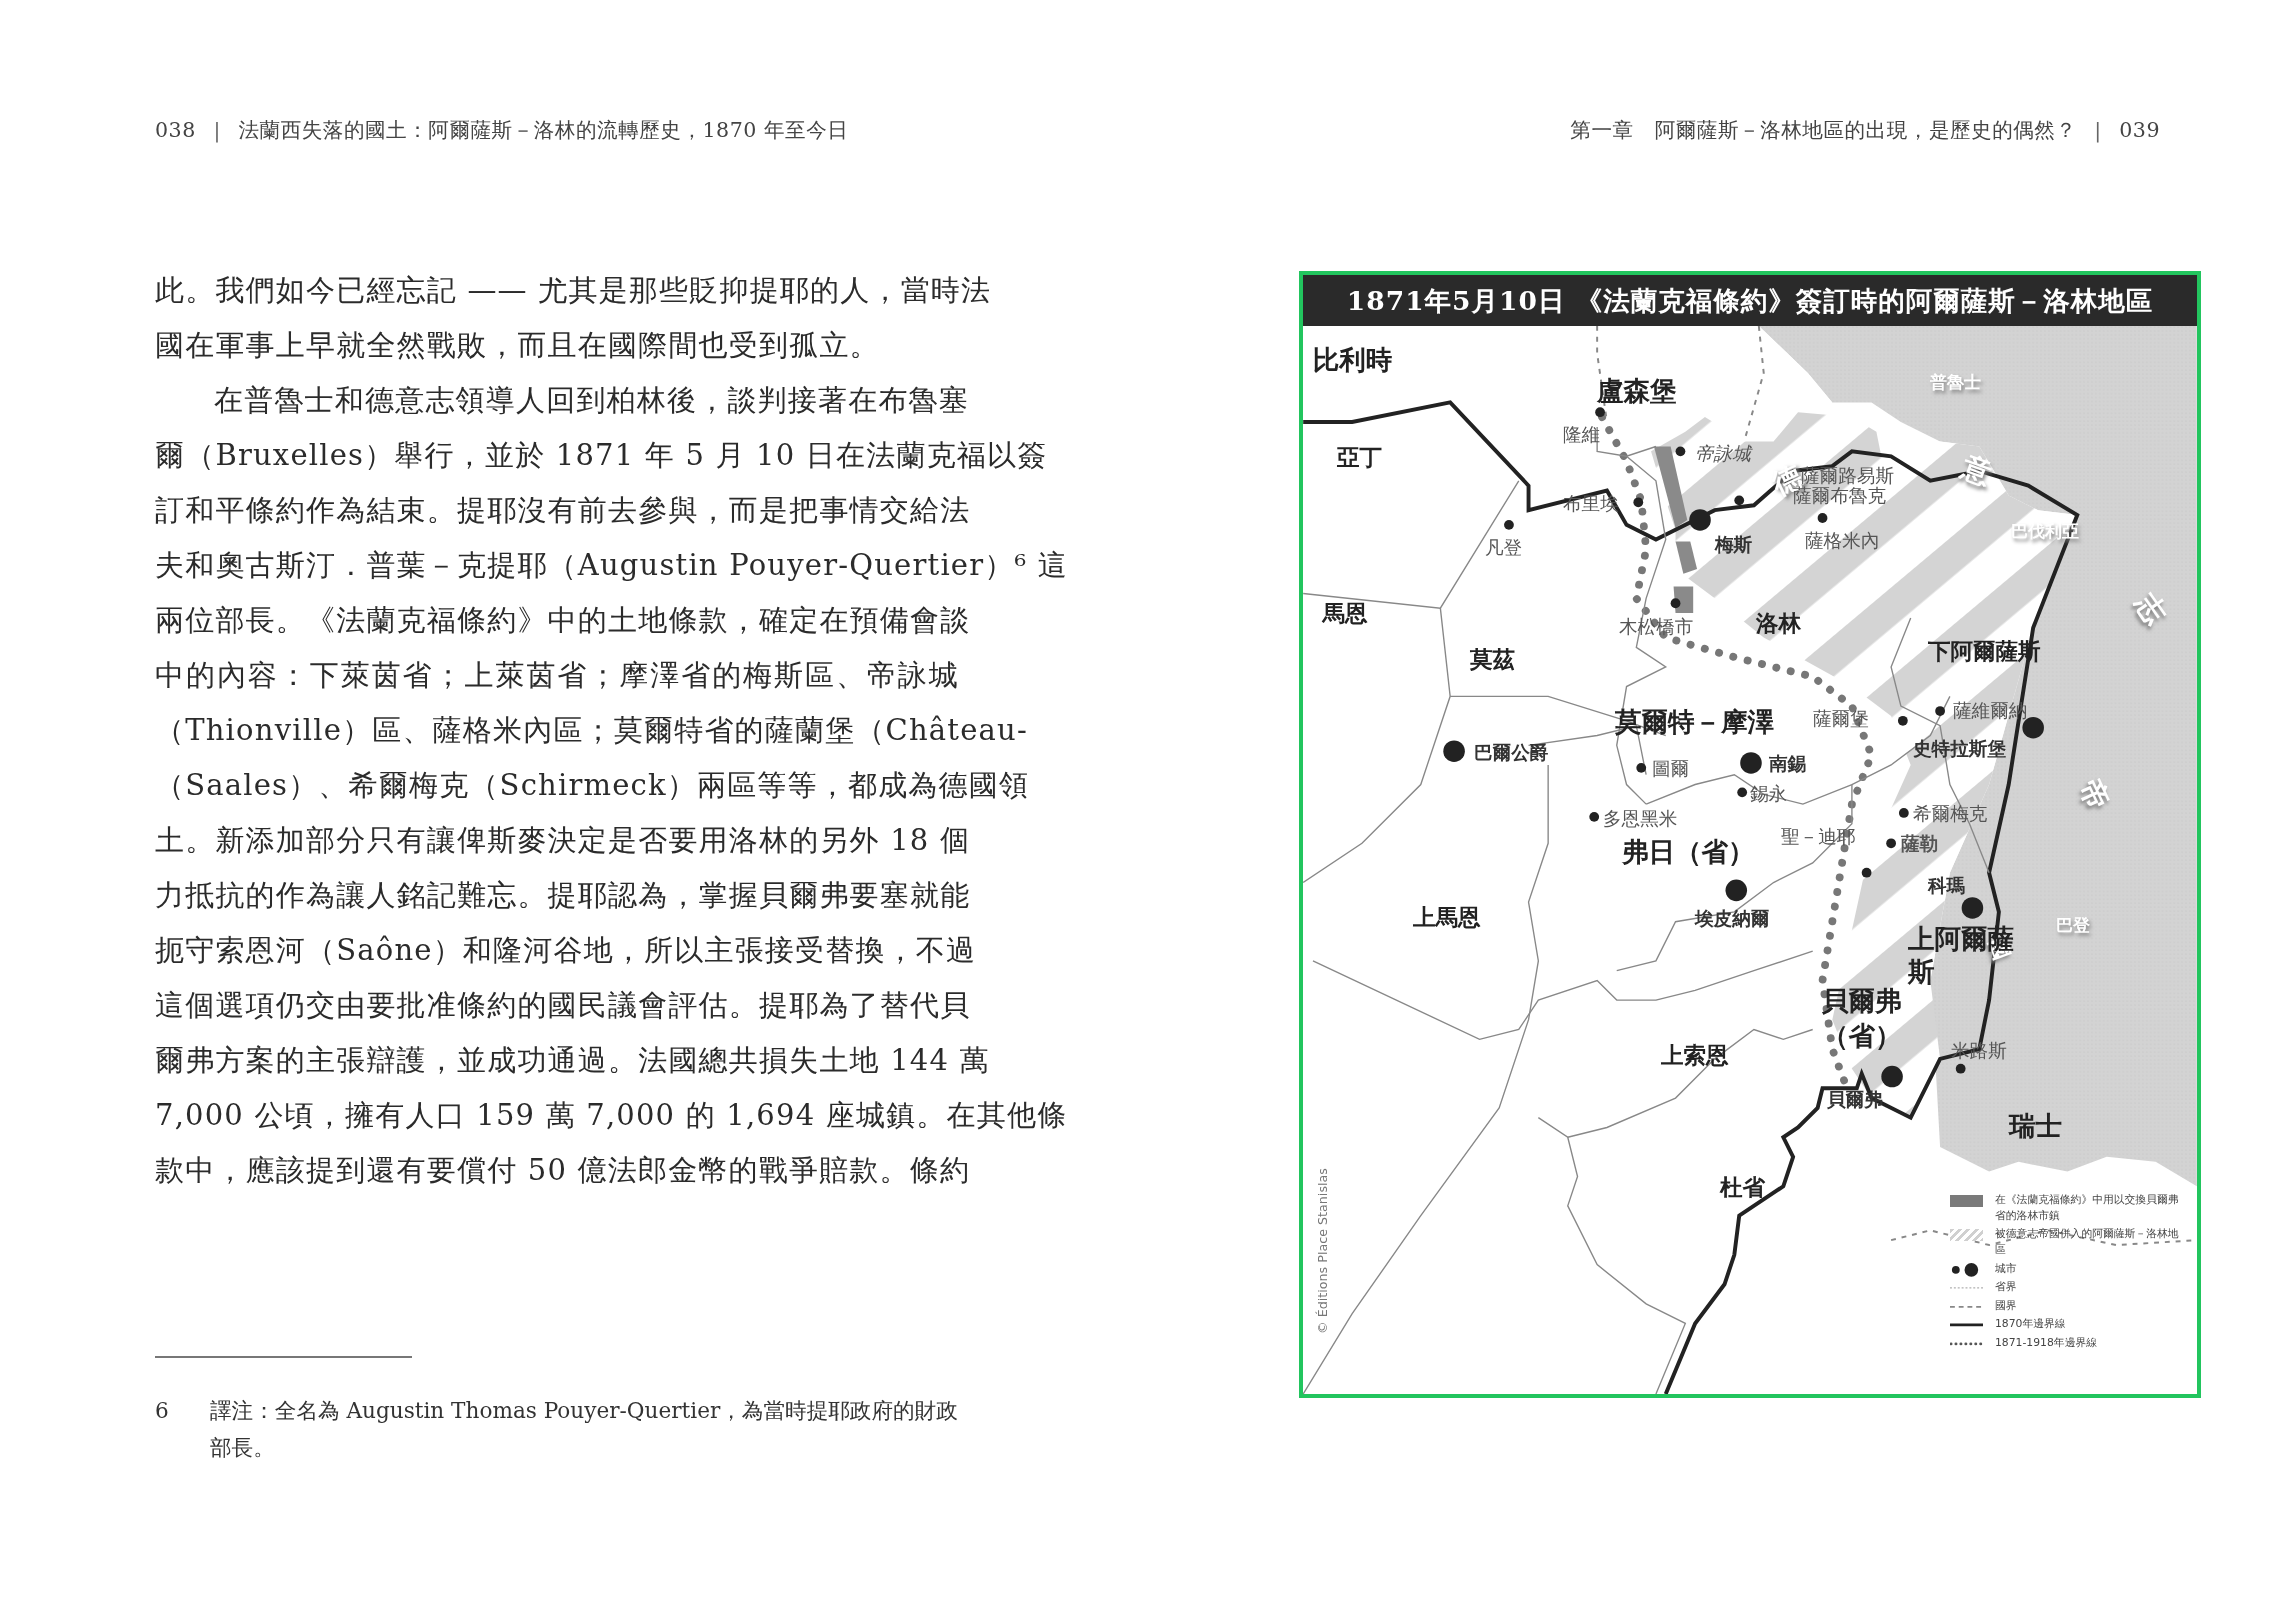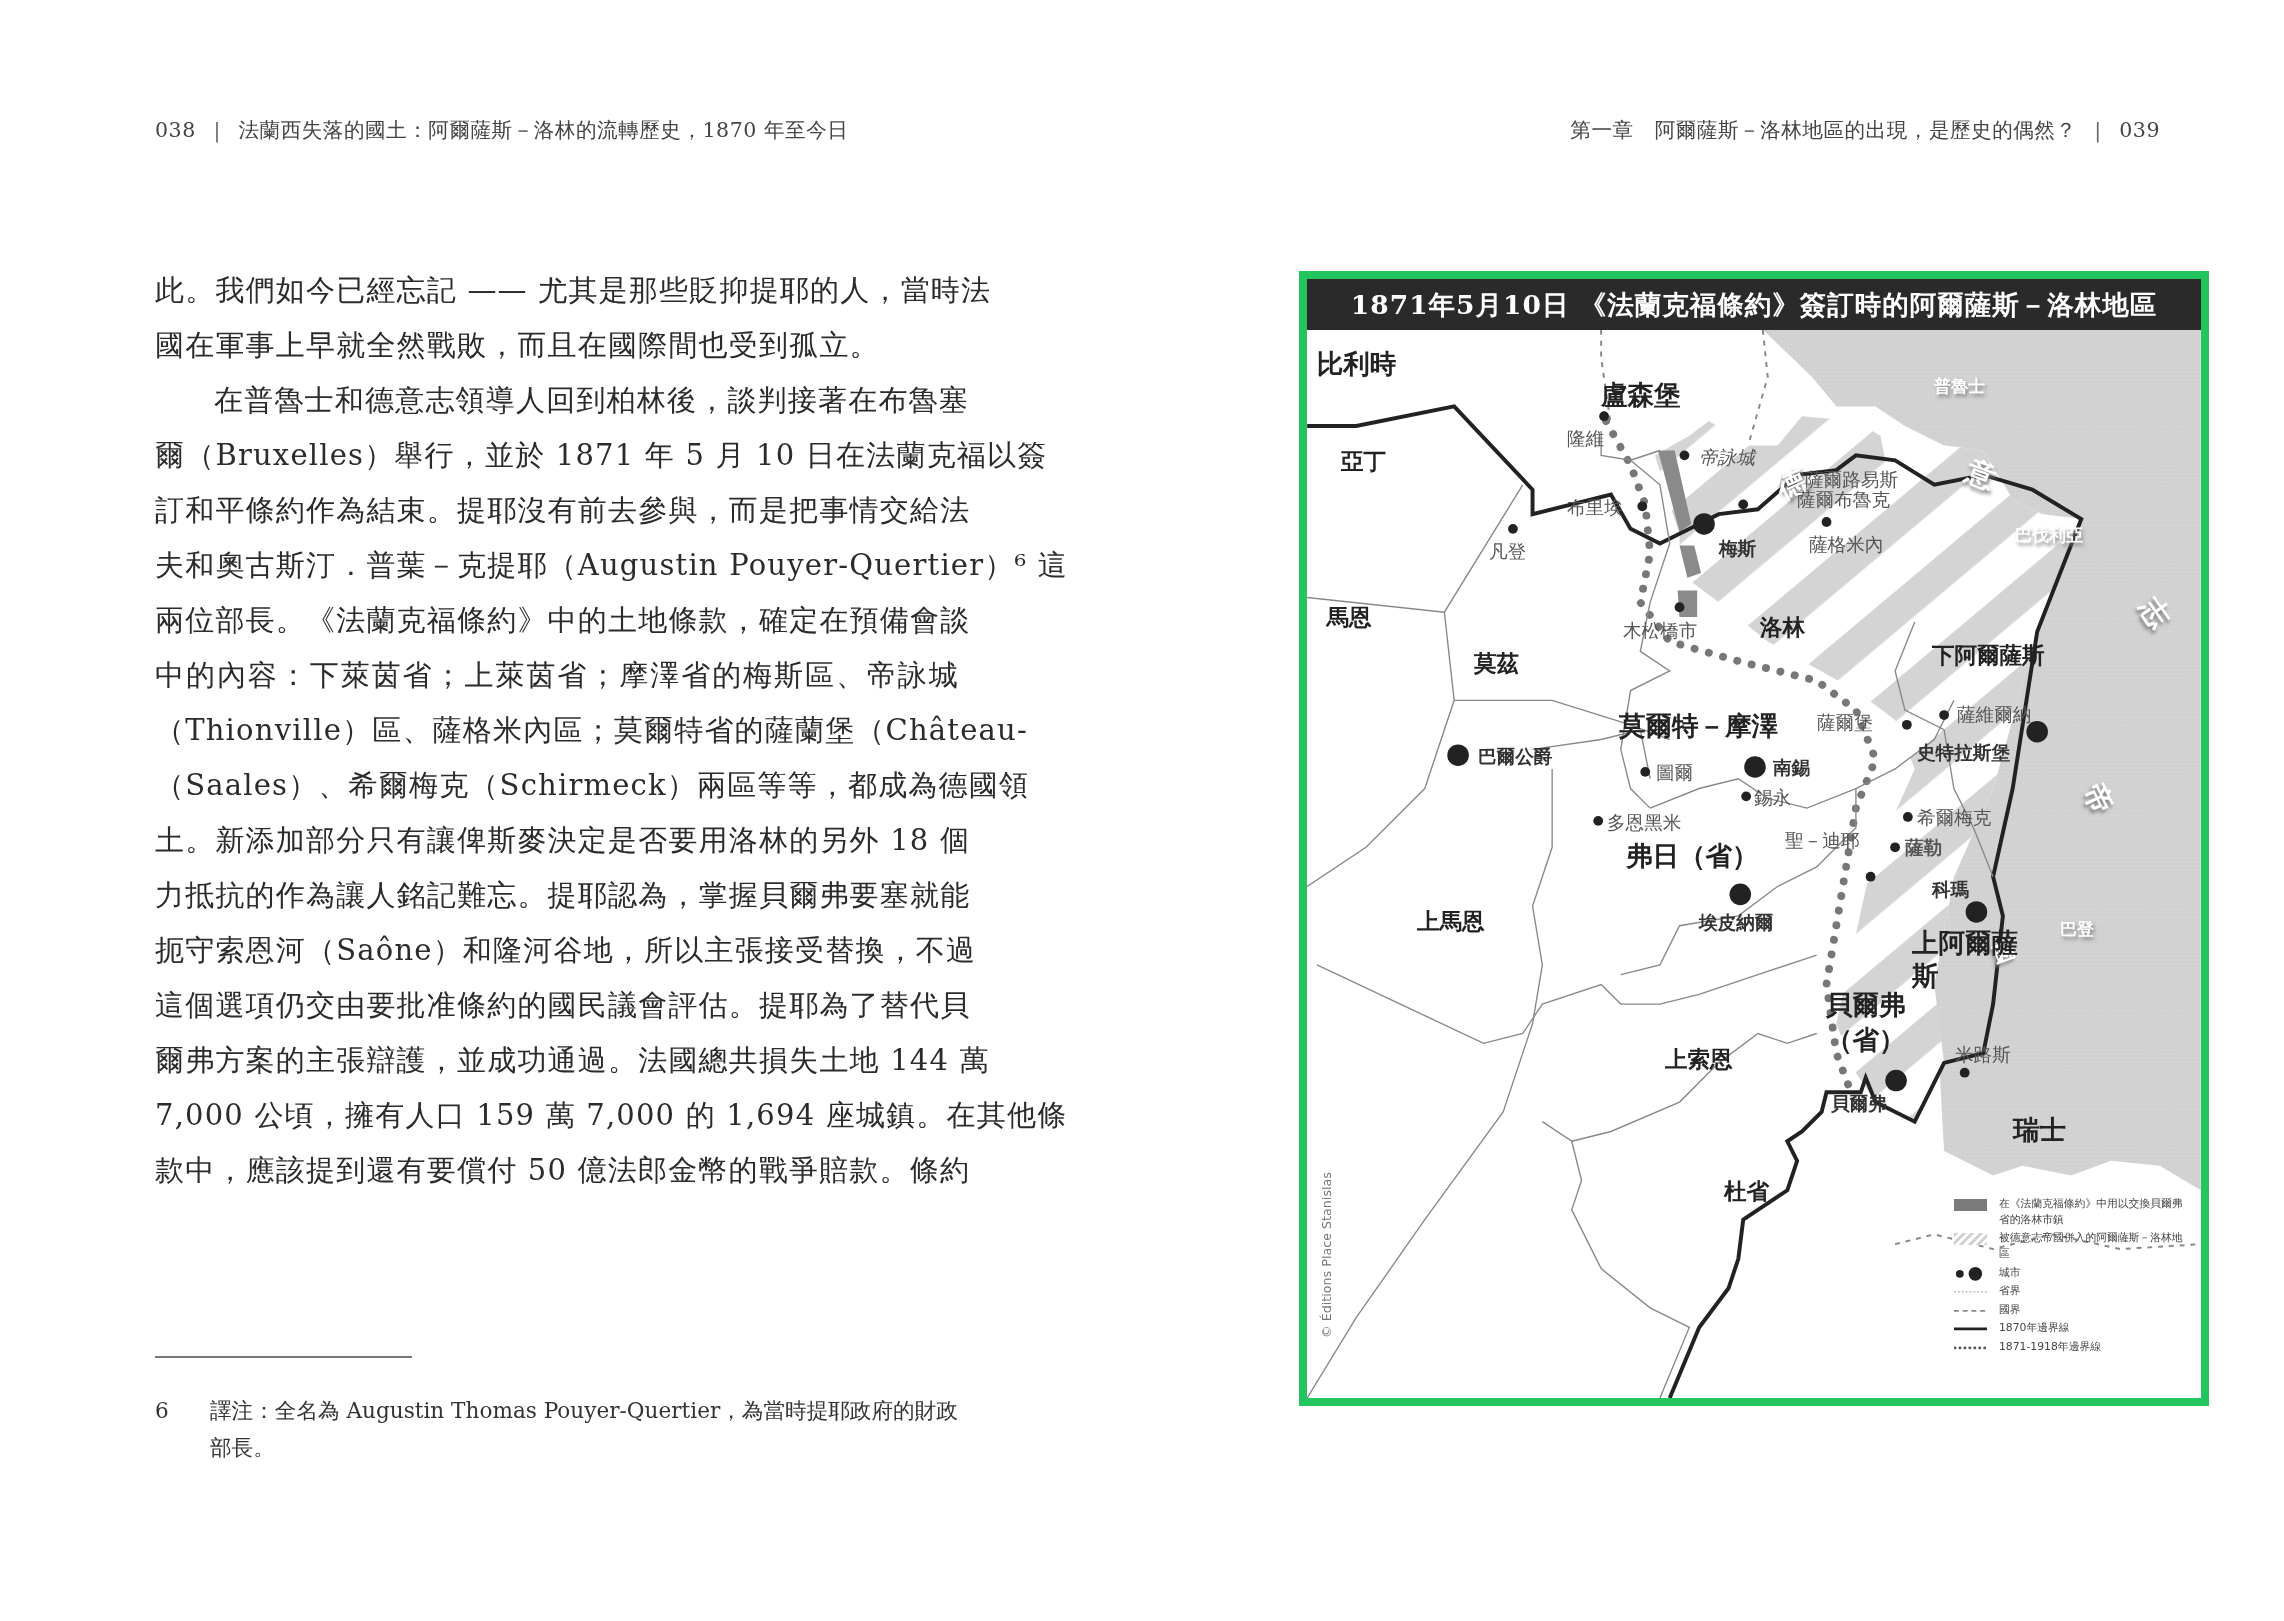--- a/index.html
+++ b/index.html
@@ -11,21 +11,21 @@
   #rh-right{right:125px;}
   .body-text{position:absolute;left:155px;top:263px;width:804px;}
   .line{font-size:29px;line-height:55px;height:55px;white-space:nowrap;letter-spacing:1.2px;text-align:justify;text-align-last:justify;}
   .line.last{text-align-last:left;}
   .line.indent{padding-left:59px;}
   .footnote-rule{position:absolute;left:155px;top:1356px;width:257px;height:2px;background:#777;}
   .footnote{position:absolute;left:155px;top:1392px;width:804px;font-size:21.6px;line-height:37px;color:#333;}
   .footnote .num{position:absolute;left:0;top:0;}
   .footnote .txt{margin-left:55px;display:block;}
   
-  .map{position:absolute;left:1299px;top:271px;width:894px;height:1119px;border:8px solid #22c55e;background:#fff;overflow:hidden;}
+  .map{position:absolute;left:1299px;top:271px;width:894px;height:1119px;border:4px solid #22c55e;background:#fff;overflow:hidden;}
   .map-title{position:absolute;left:0;top:0;width:100%;height:51px;background:#2a2a2a;color:#fff;
              font-size:26.5px;font-weight:bold;line-height:51px;text-align:center;letter-spacing:1px;
              font-family:"DejaVu Serif",serif;}
   .map svg{position:absolute;left:0;top:0;}
   .lbl{position:absolute;white-space:nowrap;font-family:"DejaVu Sans","Liberation Sans",sans-serif;color:#222;}
   .lbl.big{font-size:26.5px;font-weight:bold;}
   .lbl.med{font-size:22.5px;font-weight:bold;}
   .lbl.sm{font-size:18.6px;color:#555;}
   .lbl.smb{font-size:18.6px;font-weight:bold;color:#333;}
   .lbl.white{color:#fff;font-weight:bold;font-size:17px;text-shadow:2px 2.9px 3.9px #888;}

